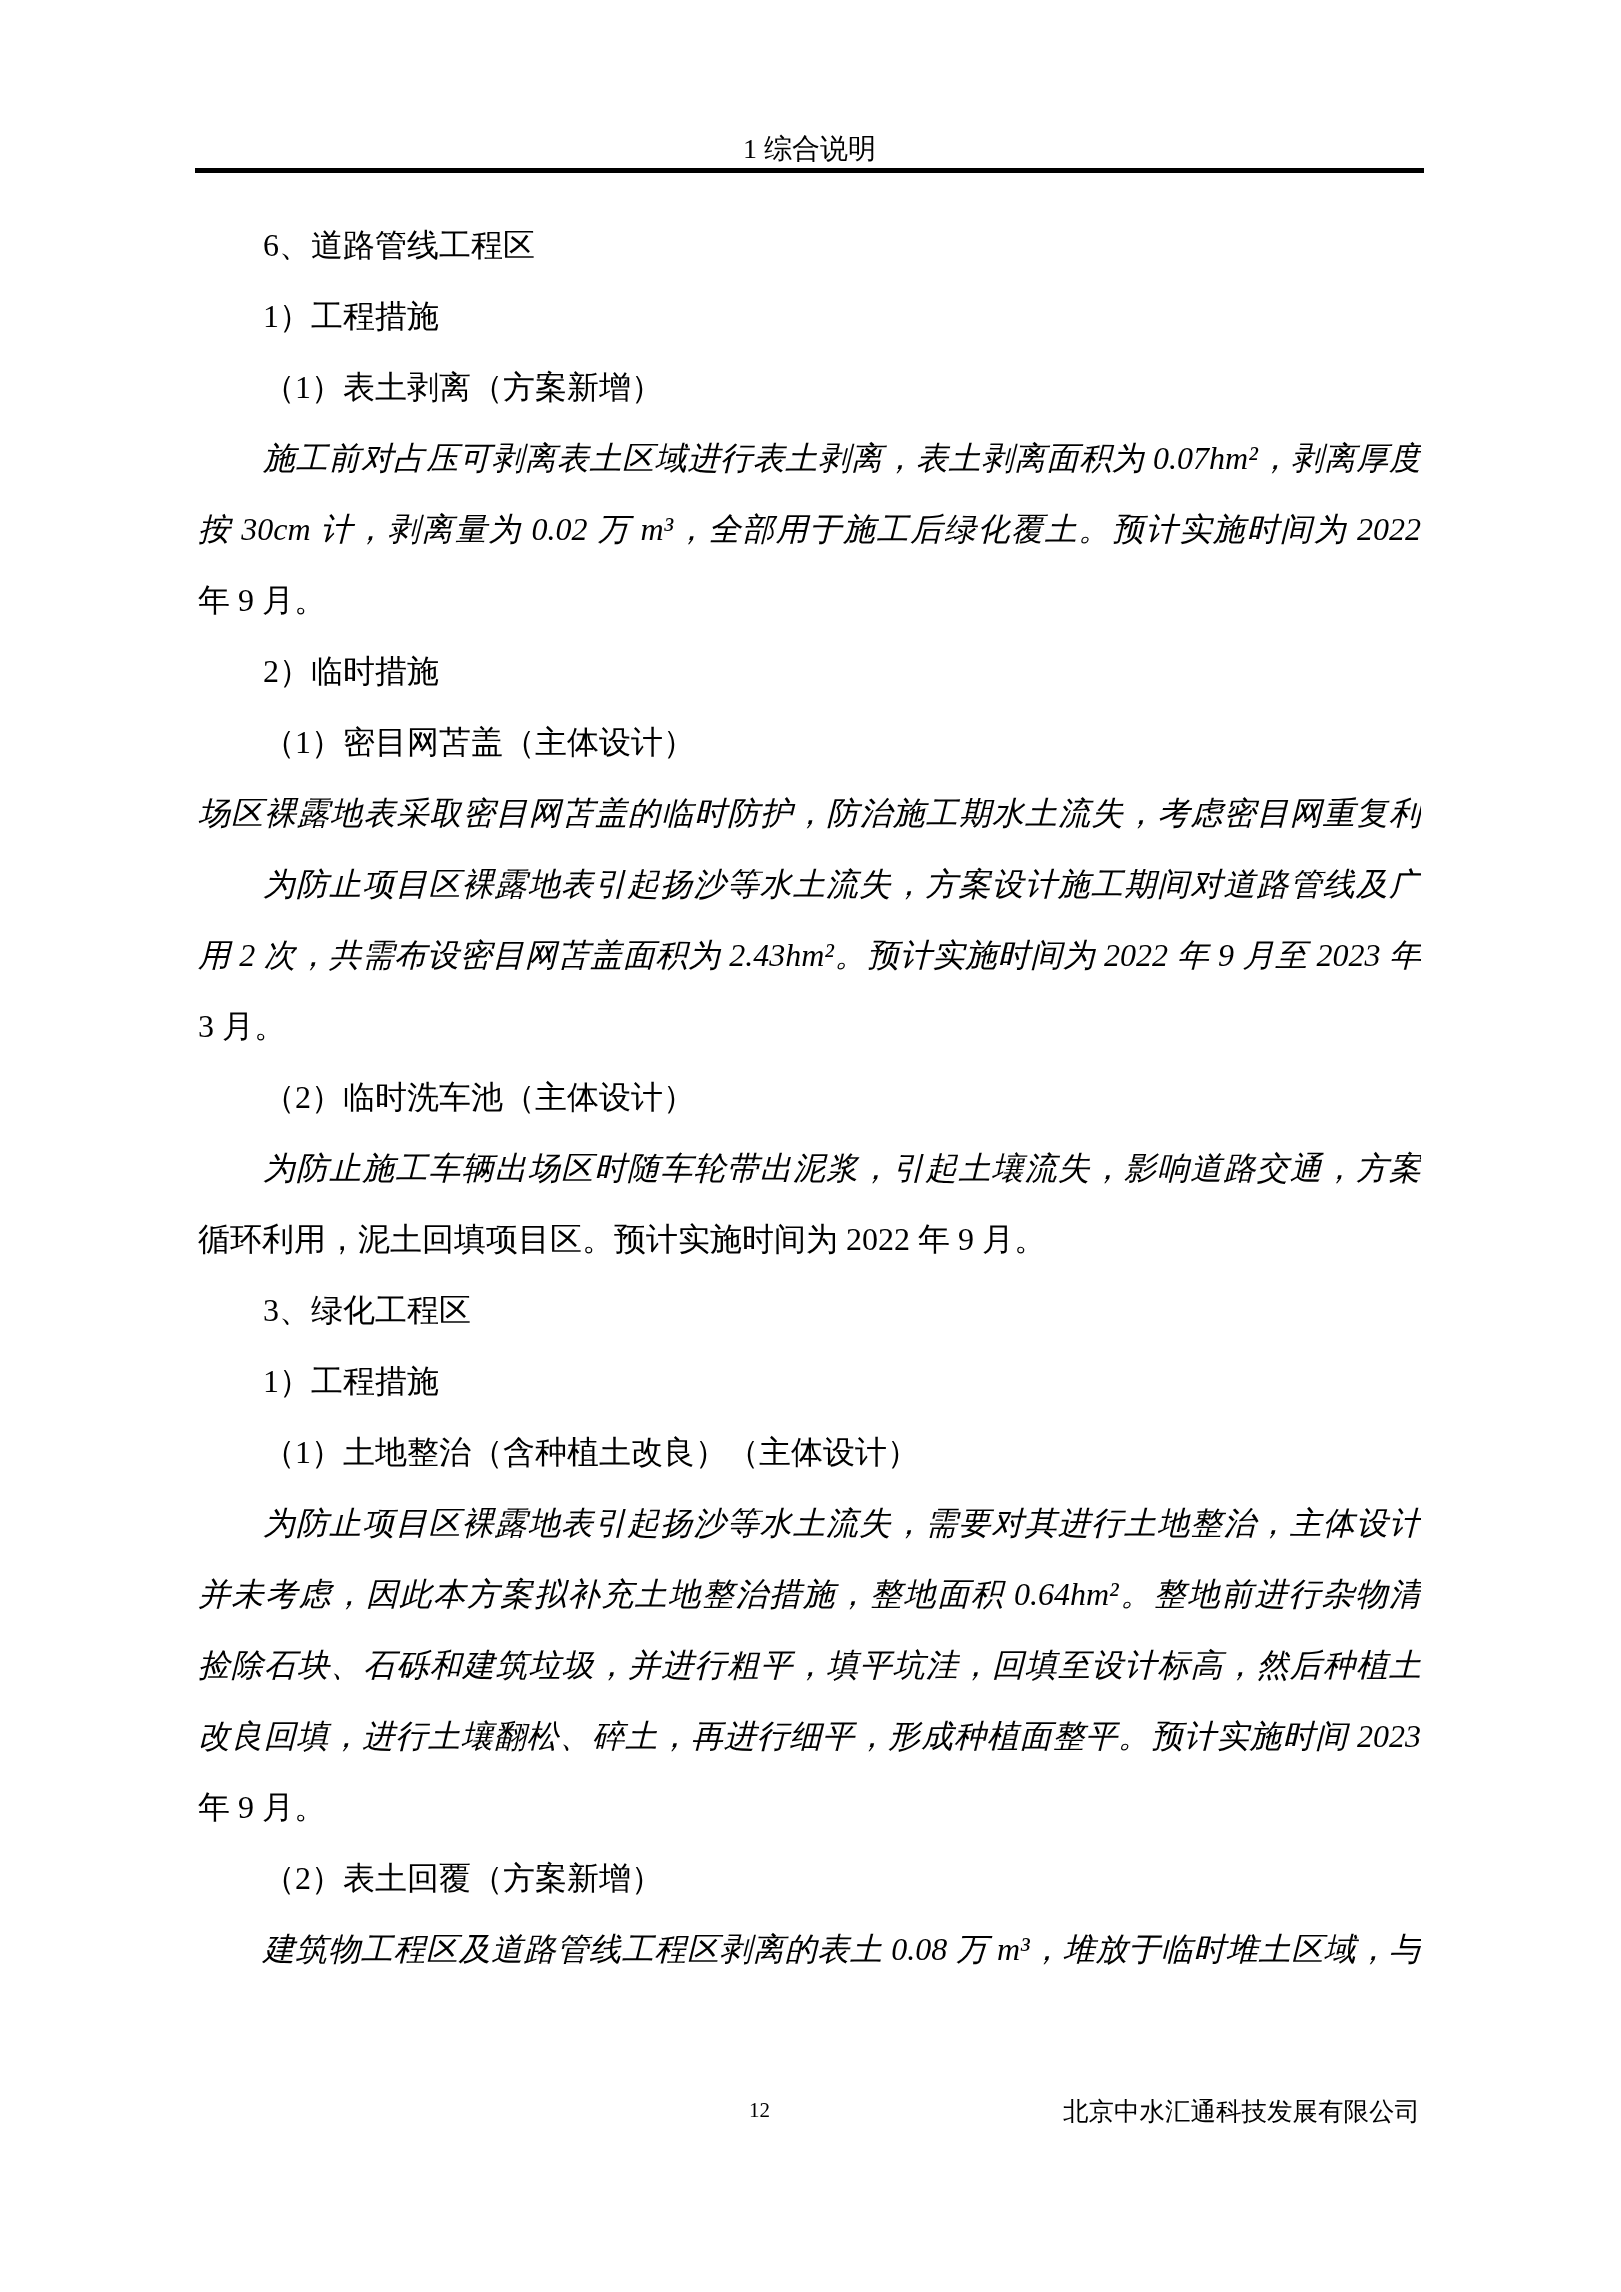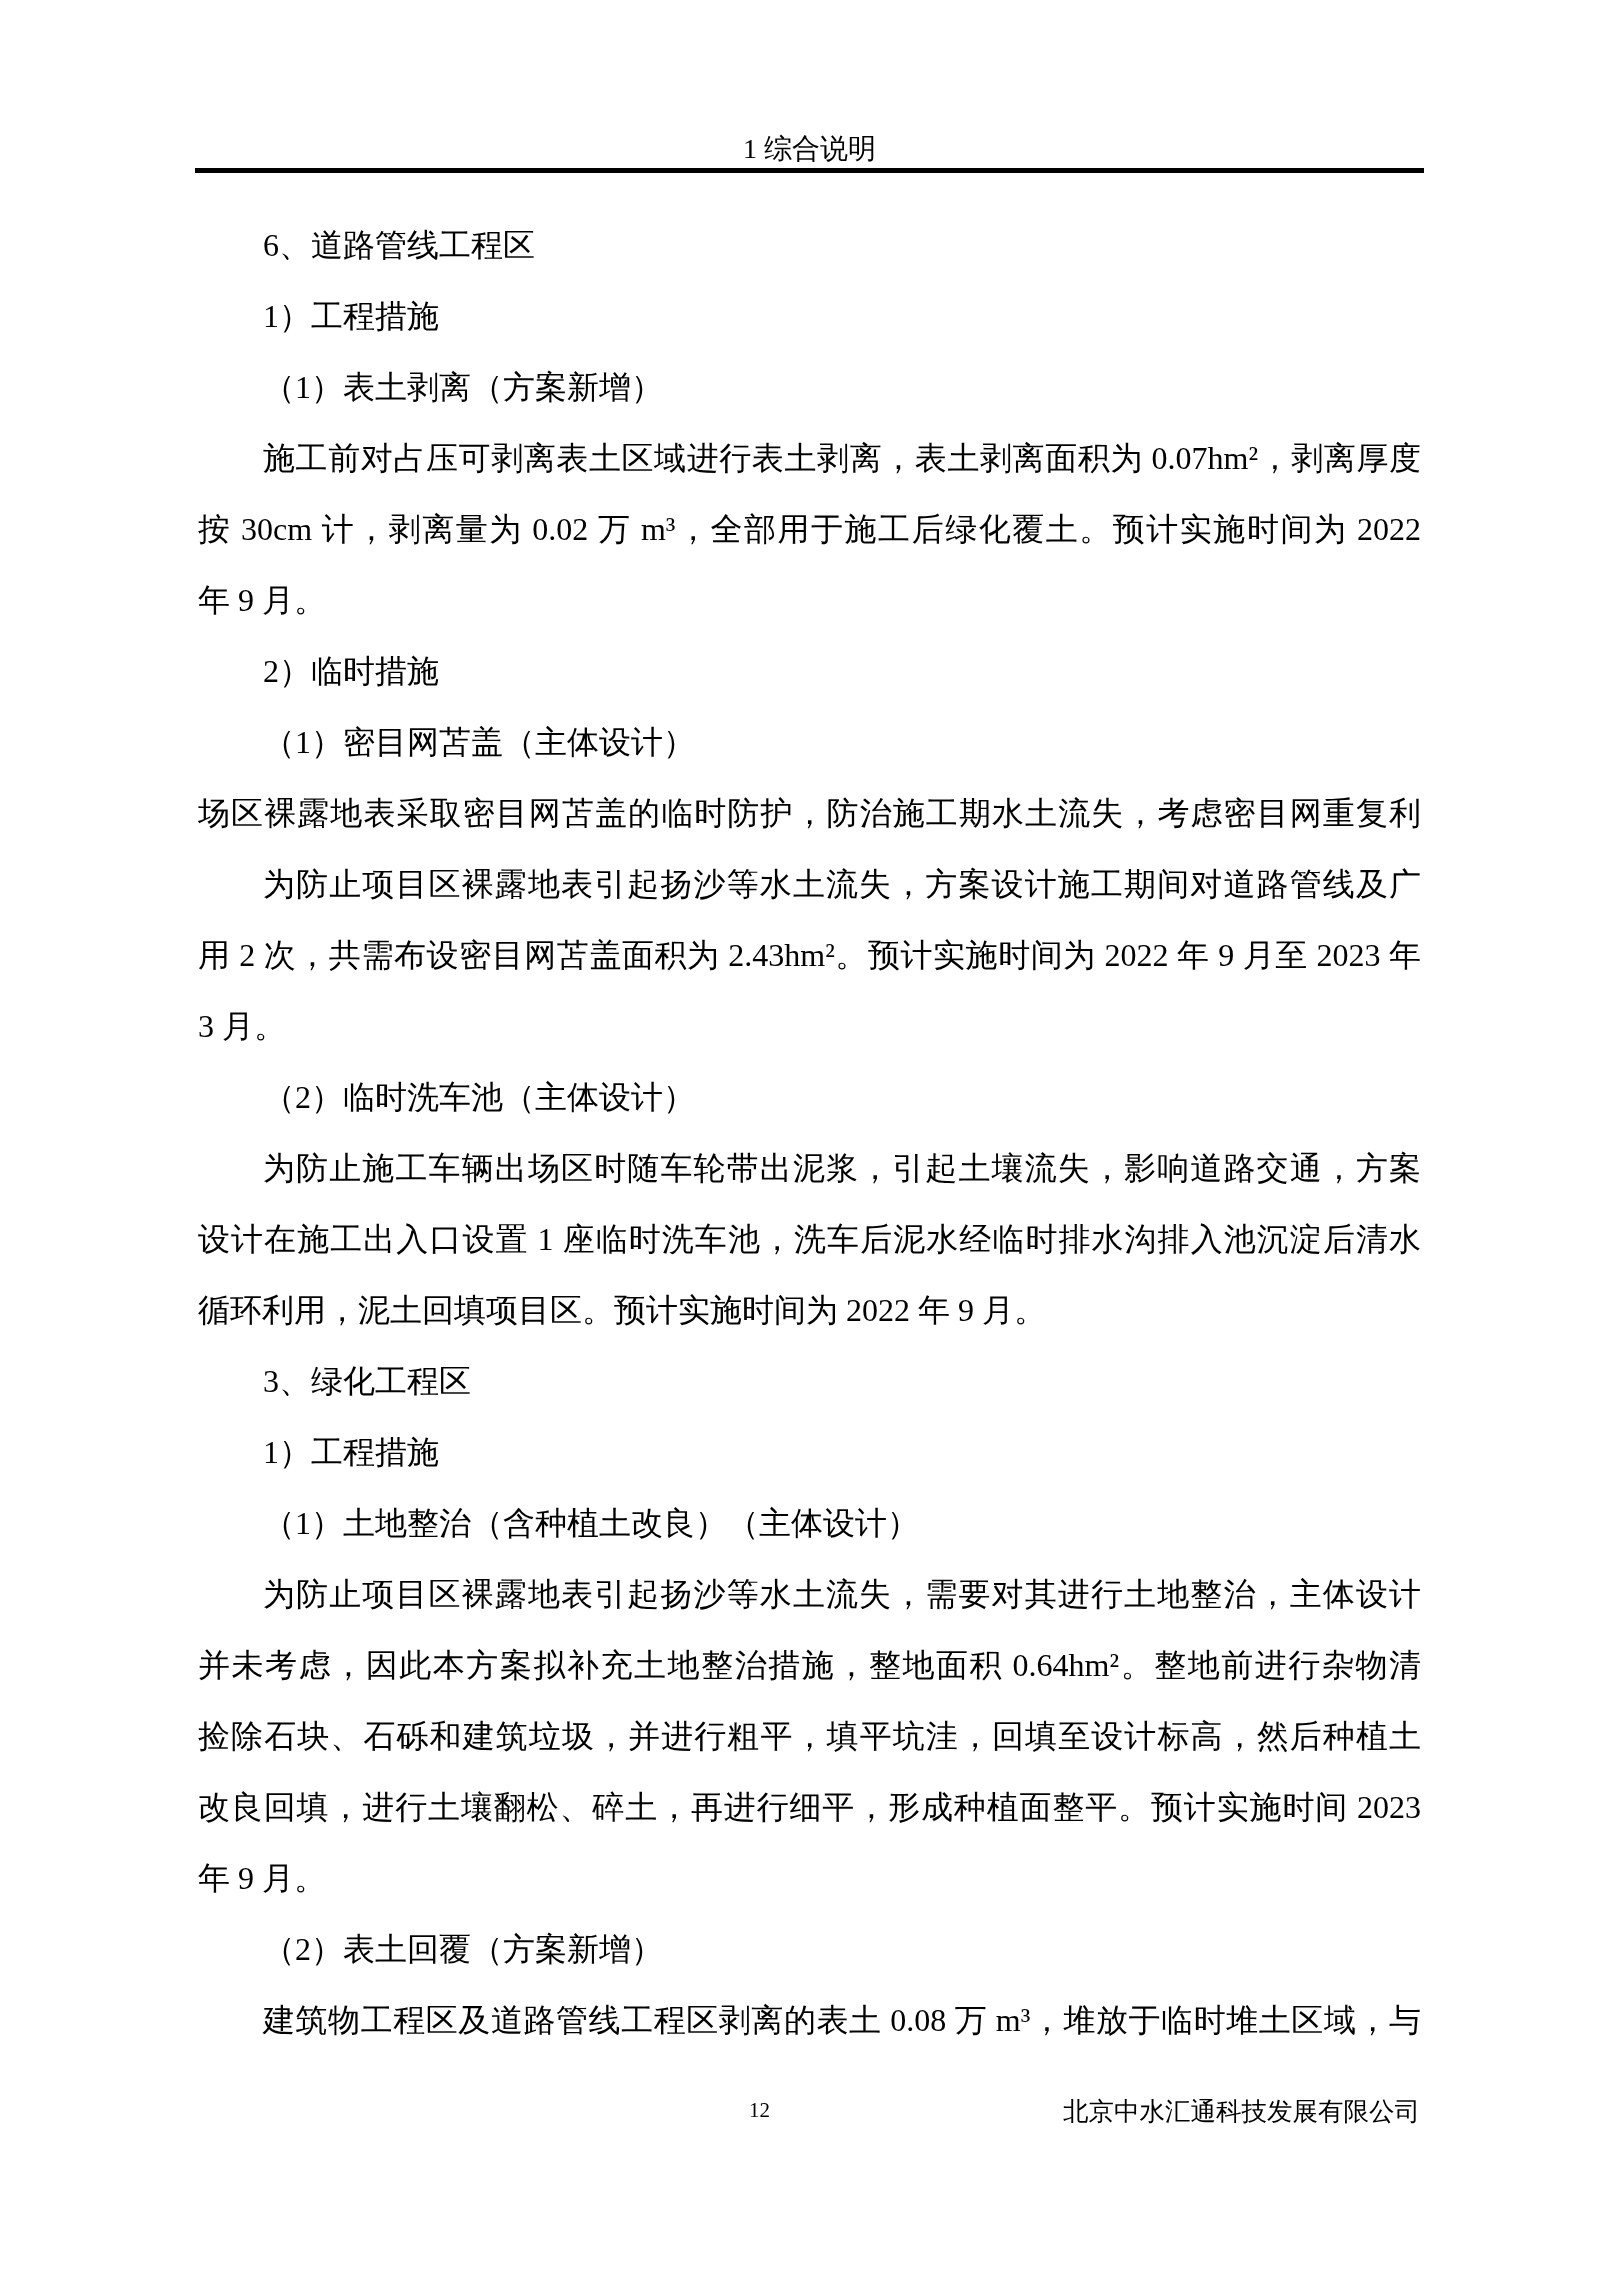--- a/index.html
+++ b/index.html
@@ -48,20 +48,21 @@
     overflow: visible;
   }
   .line.indent {
     text-indent: 65px;
   }
   .line.fill {
     white-space: normal;
     text-align: justify;
     text-align-last: justify;
     overflow: hidden;
+    font-style: italic;
   }
   .page-footer-number {
     position: absolute;
     top: 2094px;
     left: 686px;
     width: 147px;
     height: 33px;
     line-height: 33px;
     text-align: center;
     font-size: 21px;
@@ -91,21 +92,20 @@
     <div class="line fill">按 30cm 计，剥离量为 0.02 万 m³，全部用于施工后绿化覆土。预计实施时间为 2022</div>
     <div class="line">年 9 月。</div>
     <div class="line indent">2）临时措施</div>
     <div class="line indent">（1）密目网苫盖（主体设计）</div>
     <div class="line fill">场区裸露地表采取密目网苫盖的临时防护，防治施工期水土流失，考虑密目网重复利</div>
     <div class="line indent fill">为防止项目区裸露地表引起扬沙等水土流失，方案设计施工期间对道路管线及广</div>
     <div class="line fill">用 2 次，共需布设密目网苫盖面积为 2.43hm²。预计实施时间为 2022 年 9 月至 2023 年</div>
     <div class="line">3 月。</div>
     <div class="line indent">（2）临时洗车池（主体设计）</div>
     <div class="line indent fill">为防止施工车辆出场区时随车轮带出泥浆，引起土壤流失，影响道路交通，方案</div>
-    <div class="line fill">设计在施工出入口设置 1 座临时洗车池，洗车后泥水经临时排水沟排入池沉淀后清水</div>
     <div class="line">循环利用，泥土回填项目区。预计实施时间为 2022 年 9 月。</div>
     <div class="line indent">3、绿化工程区</div>
     <div class="line indent">1）工程措施</div>
     <div class="line indent">（1）土地整治（含种植土改良）（主体设计）</div>
     <div class="line indent fill">为防止项目区裸露地表引起扬沙等水土流失，需要对其进行土地整治，主体设计</div>
     <div class="line fill">并未考虑，因此本方案拟补充土地整治措施，整地面积 0.64hm²。整地前进行杂物清理，</div>
     <div class="line fill">捡除石块、石砾和建筑垃圾，并进行粗平，填平坑洼，回填至设计标高，然后种植土</div>
     <div class="line fill">改良回填，进行土壤翻松、碎土，再进行细平，形成种植面整平。预计实施时间 2023</div>
     <div class="line">年 9 月。</div>
     <div class="line indent">（2）表土回覆（方案新增）</div>

